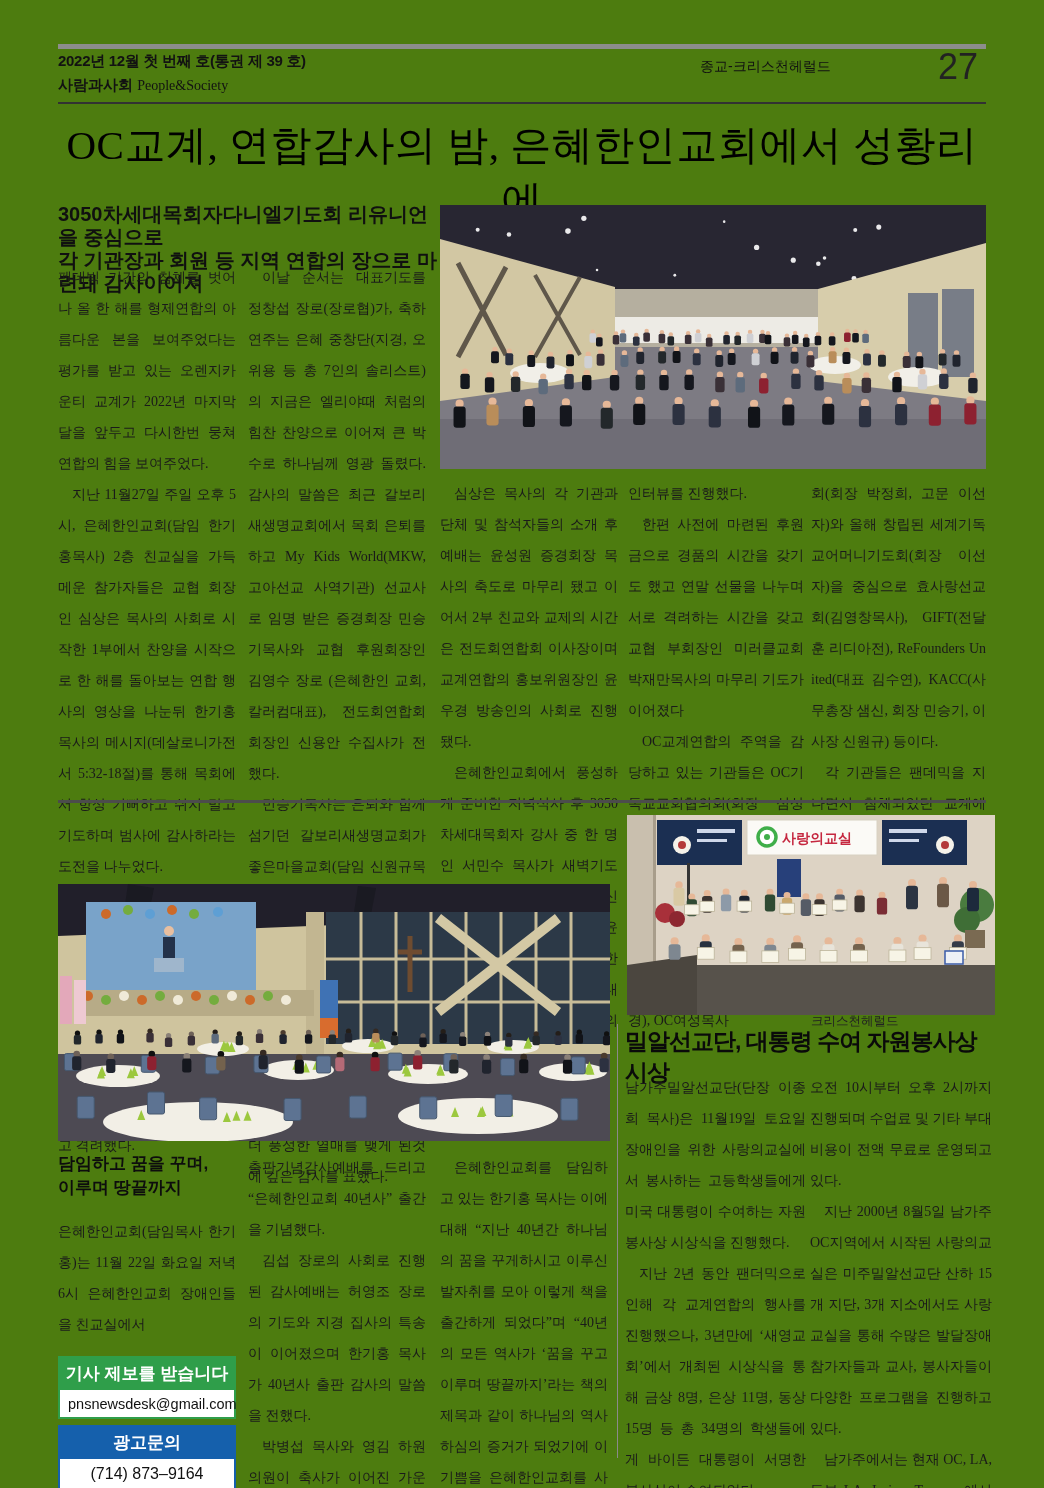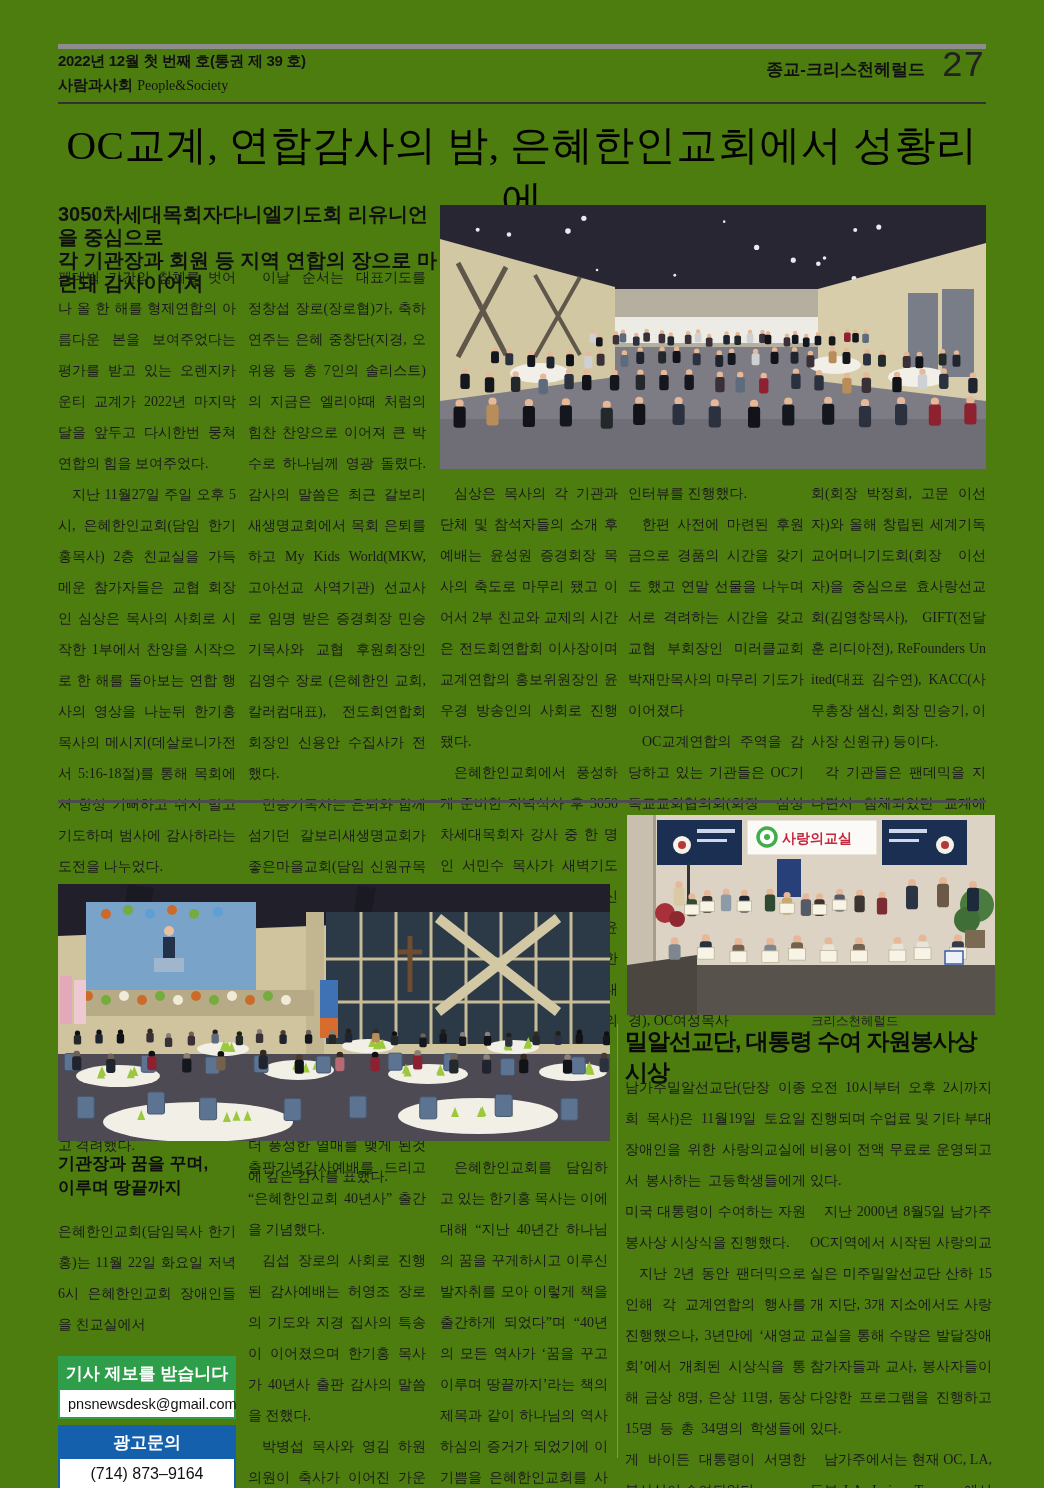--- a/index.html
+++ b/index.html
@@ -8,22 +8,22 @@
   .abs{position:absolute;}
   .gothic{font-family:"Liberation Sans",sans-serif;}
   .serif{font-family:"Liberation Serif",serif;}
 
   
   .rule-top{left:58px;top:44px;width:928px;height:5px;background:#8d8d8d;}
   .rule-hdr{left:58px;top:102px;width:928px;height:2px;background:#323232;}
   .hdr-issue{left:58px;top:52px;font-size:15px;font-weight:700;color:#121212;letter-spacing:-0.3px;}
   .hdr-section{left:58px;top:76px;font-size:15px;font-weight:700;color:#121212;}
   .hdr-section .en{font-family:"Liberation Serif",serif;font-weight:400;font-size:14px;}
-  .hdr-mast{left:700px;top:58px;width:225px;text-align:right;font-size:17px;font-weight:700;color:#111;}
-  .hdr-num{left:938px;top:46px;width:50px;font-size:36px;color:#222;text-align:center;font-family:Liberation Mono, monospace;}
+  .hdr-mast{left:700px;top:58px;width:225px;font-size:14px;font-weight:400;color:#111;}
+  .hdr-num{left:938px;top:46px;width:50px;font-size:36px;color:#222;text-align:left;font-family:Liberation Sans, sans-serif;}
 
   
   .a1-headline{left:58px;top:118px;width:928px;text-align:center;font-size:41px;letter-spacing:0.5px;color:#000;}
   .a1-subhead{left:58px;top:203px;width:380px;font-size:20px;font-weight:700;line-height:23px;color:#101010;}
   .rule-mid{left:58px;top:800px;width:928px;height:3px;background:#4c4c4c;}
 
   .col{position:absolute;width:178px;}
   .body-p{margin:0;font-size:14px;line-height:31px;text-align:justify;word-break:break-all;color:#1a1a1a;}
   .ind{text-indent:1em;}
   .byline{font-family:"Liberation Sans",sans-serif;font-size:12.5px;color:#222;}
@@ -276,21 +276,21 @@
           <circle cx="494.860917874745" cy="196.60558223724365" r="4.0920000000000005" fill="#e6b898"></circle>
           <rect x="488.788917874745" y="199.50958223724365" width="12.144" height="21.12" rx="3.168" fill="#8d2130"></rect>
           <circle cx="530.3920073509216" cy="195.42059767246246" r="4.0920000000000005" fill="#e6b898"></circle>
           <rect x="524.3200073509216" y="198.32459767246246" width="12.144" height="21.12" rx="3.168" fill="#8d2130"></rect>
         </g>
     </svg>
   </div>
 
   <div class="col" style="left:58px;top:262px;">
     <p class="body-p">펜데빅 기간의 침체를 벗어나 올 한 해를 형제연합의 아름다운 본을 보여주었다는 평가를 받고 있는 오렌지카운티 교계가 2022년 마지막 달을 앞두고 다시한번 뭉쳐 연합의 힘을 보여주었다.</p>
-    <p class="body-p ind">지난 11월27일  주일 오후 5시, 은혜한인교회(담임 한기홍목사) 2층 친교실을 가득 메운 참가자들은 교협 회장인 심상은 목사의 사회로 시작한 1부에서 찬양을 시작으로 한 해를 돌아보는 연합 행사의 영상을 나눈뒤 한기홍목사의 메시지(데살로니가전서 5:16-18절)를 통해 목회에서 항상 기뻐하고 쉬지 말고 기도하며 범사에 감사하라는 도전을 나누었다.</p>
+    <p class="body-p ind">지난 11월27일  주일 오후 5시, 은혜한인교회(담임 한기홍목사) 2층 친교실을 가득 메운 참가자들은 교협 회장인 심상은 목사의 사회로 시작한 1부에서 찬양을 시작으로 한 해를 돌아보는 연합 행사의 영상을 나눈뒤 한기홍목사의 메시지(데살로니가전서 5:32-18절)를 통해 목회에서 항상 기뻐하고 쉬지 말고 기도하며 범사에 감사하라는 도전을 나누었다.</p>
     <p class="body-p ind">한기홍목사는 3050차세대목회자초청21일간다니엘새벽기도회 강사들의 리유니언 자리이기도 한 이날, 차세대 목회자들에게 목회 속에 어려움은 분명하더라도 본문 말씀처럼 기쁨과 기도와 감사함의 중요성을 잃지 말라고 격려했다.</p>
   </div>
   <div class="col" style="left:248px;top:262px;">
     <p class="body-p ind">이날 순서는 대표기도를 정창섭 장로(장로협)가, 축하연주는 은혜 중창단(지경, 오위용 등 총 7인의 솔리스트)의 지금은 엘리야때 처럼의 힘찬 찬양으로 이어져 큰 박수로 하나님께 영광 돌렸다. 감사의 말씀은 최근 갈보리새생명교회에서 목회 은퇴를 하고 My Kids World(MKW, 고아선교 사역기관) 선교사로 임명 받은 증경회장 민승기목사와 교협 후원회장인 김영수 장로 (은혜한인 교회, 칼러컴대표), 전도회연합회 회장인 신용안 수집사가 전했다.</p>
     <p class="body-p ind">민승기목사는 은퇴와 함께 섬기던 갈보리새생명교회가 좋은마을교회(담임 신원규목사)와 연합하였음을 공표하며 그동안의 성원을 감사했고 김영수장로는 교협의 후원이사장으로서 섬김의 자리에 있게 된것을 감사했다. 신용회장 역시 전도회연합회가 42년째의 사역을 진행해 가면서 OC교계와 잘 연합하여 더 풍성한 열매를 맺게 된것에 깊은 감사를 표했다.</p>
   </div>
   <div class="col" style="left:440px;top:478px;">
     <p class="body-p ind">심상은 목사의 각 기관과 단체 및 참석자들의 소개 후 예배는 윤성원 증경회장 목사의 축도로 마무리 됐고 이어서 2부 친교와 교제의 시간은 전도회연합회 이사장이며 교계연합의 홍보위원장인 윤우경 방송인의 사회로 진행됐다.</p>
     <p class="body-p ind">은혜한인교회에서 풍성하게 준비한 저녁식사 후 3050차세대목회자 강사 중 한 명인 서민수 목사가 새벽기도회 이 후 펼쳐지고 있는 자신의 목회상황을 간증하고 윤위원장은 각 테이블 별로 한 두명씩 선정, 2022년을 보내고 새해을 맞이하는 싯점의 소회 및 짧은</p>
   </div>
@@ -492,21 +492,21 @@
           <circle cx="509.52619797842846" cy="173.56300115585327" r="3.3" fill="#8a8078"></circle>
           <rect x="504.92619797842843" y="175.76300115585326" width="9.2" height="14" rx="2.4" fill="#111318"></rect>
           <circle cx="546.1761341094971" cy="171.9959216117859" r="3.3" fill="#4b3b2e"></circle>
           <rect x="541.576134109497" y="174.19592161178588" width="9.2" height="14" rx="2.4" fill="#2c3140"></rect>
         </g>
     </svg>
   </div>
 
   <div class="col" style="left:58px;top:1152px;">
     <div class="kicker">
-      <div>기관장과 꿈을 꾸며,</div>
+      <div>담임하고 꿈을 꾸며,</div>
       <div>이루며 땅끝까지</div>
     </div>
     <p class="body-p" style="margin-top:16px;">은혜한인교회(담임목사 한기홍)는 11월 22일 화요일 저녁6시 은혜한인교회 장애인들을 친교실에서</p>
     <div class="infobox">
       <div class="ib">
         <div class="ib-head green-h">기사 제보를 받습니다</div>
         <div class="ib-val green-b">pnsnewsdesk@gmail.com</div>
       </div>
       <div class="ib">
         <div class="ib-head blue-h">광고문의</div>

